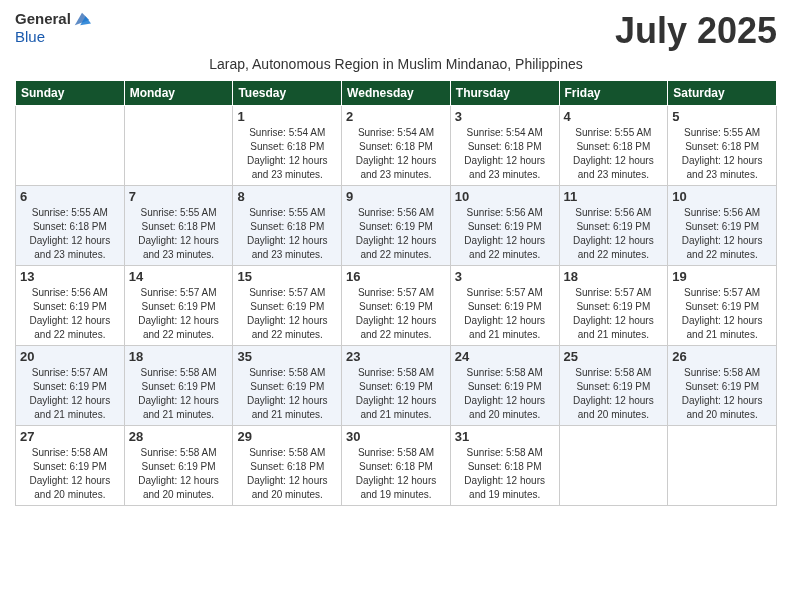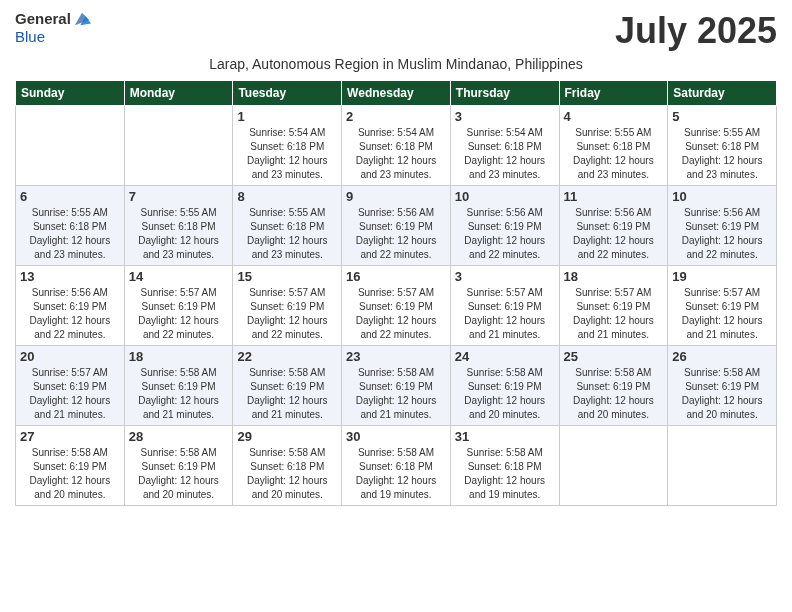--- a/index.html
+++ b/index.html
@@ -257,21 +257,21 @@
 Sunset: 6:19 PM
 Daylight: 12 hours and 21 minutes.</div>
         </td>
         <td>
           <span class="day-num">18</span>
           <div class="day-info" style="white-space: pre-line;">Sunrise: 5:58 AM
 Sunset: 6:19 PM
 Daylight: 12 hours and 21 minutes.</div>
         </td>
         <td>
-          <span class="day-num">22</span>
+          <span class="day-num">35</span>
           <div class="day-info" style="white-space: pre-line;">Sunrise: 5:58 AM
 Sunset: 6:19 PM
 Daylight: 12 hours and 21 minutes.</div>
         </td>
         <td>
           <span class="day-num">23</span>
           <div class="day-info" style="white-space: pre-line;">Sunrise: 5:58 AM
 Sunset: 6:19 PM
 Daylight: 12 hours and 21 minutes.</div>
         </td>

